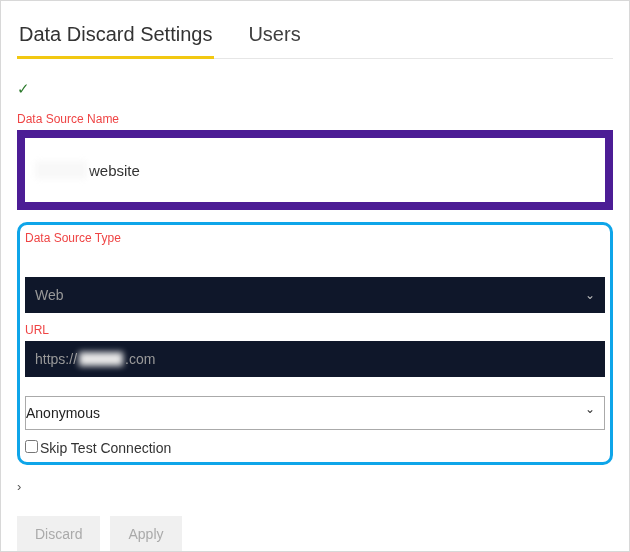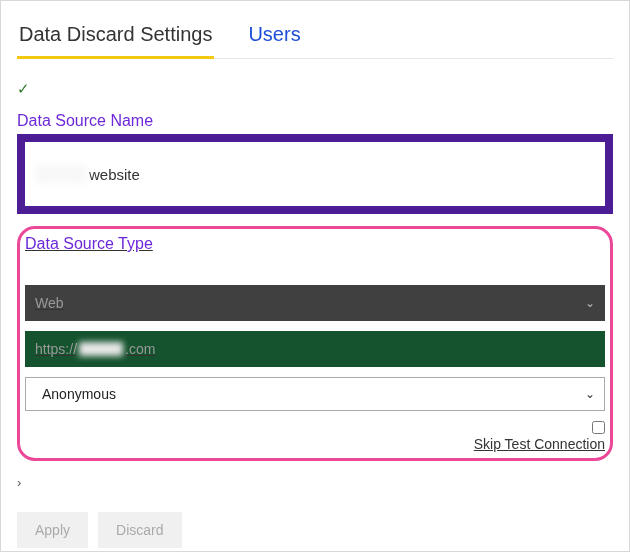--- a/index.html
+++ b/index.html
@@ -15,21 +15,21 @@
     }
     .tabs {
       display: flex;
       gap: 32px;
       border-bottom: 1px solid #e6e6e6;
       margin-bottom: 22px;
     }
     .tab {
       font-size: 20px;
       font-weight: 300;
-      color: #1d4ed8;
+      color: #404040;
       padding: 6px 2px 10px 2px;
       cursor: pointer;
     }
     .tab.active {
       color: #333;
       border-bottom: 3px solid #f2c811;
       margin-bottom: -1px;
     }
     .status-row {
       display: flex;
@@ -38,87 +38,86 @@
       margin-bottom: 16px;
       font-size: 14px;
       color: #333;
     }
     .check-icon {
       color: #2c7a2c;
       font-size: 15px;
       line-height: 1;
     }
     .field-label {
-      font-size: 16px;
-      color: #6d28d9;
+      font-size: 12px;
+      color: #ef4444;
       margin-bottom: 4px;
       display: block;
     }
     .section {
       margin-bottom: 12px;
     }
     .highlight-box {
-      border: 3px solid #ec4899;
-      border-radius: 18px;
+      border: 3px solid #0ea5e9;
+      border-radius: 10px;
       padding: 6px 5px 6px 5px;
       margin-top: 12px;
-      text-decoration: underline;
     }
     .disabled-input {
       width: 100%;
       font-size: 14px;
       padding: 10px 10px;
       border: none;
-      background: #404040;
+      background: #0f172a;
       color: #999;
       font-family: inherit;
       margin-top: 32px;
     }
     .disabled-select {
       position: relative;
     }
     .chevron {
       position: absolute;
       right: 10px;
       top: 50%;
       transform: translateY(-50%);
       color: #bbb;
       font-size: 12px;
     }
     .select-input {
       width: 100%;
       font-size: 14px;
-      padding: 8px 16px;
+      padding: 8px 0;
       border: 1px solid #aaa;
       background: #fff;
       color: #222;
       font-family: inherit;
       appearance: none;
+      margin-top: 9px;
       -webkit-appearance: none;
     }
     .select-wrap {
       position: relative;
     }
     .select-wrap .chev2 {
       position: absolute;
       right: 10px;
       top: 50%;
       transform: translateY(-50%);
       color: #333;
       font-size: 12px;
       pointer-events: none;
     }
     .checkbox-row {
       display: flex;
-      align-items: flex-end;
+      align-items: flex-start;
       gap: 2px;
       margin-top: 6px;
       font-size: 14px;
       color: #333;
-      flex-direction: column;
     }
     .checkbox-row input { margin: 0; }
     .advanced {
       margin-top: 14px;
       font-size: 14px;
       color: #333;
       display: flex;
       align-items: center;
       gap: 2px;
       cursor: pointer;
@@ -149,21 +148,21 @@
     .input-with-redact .blurred {
       width: 52px;
       height: 18px;
       background: #f8f8f8;
       filter: blur(3px);
       border-radius: 2px;
     }
     .disabled-input-wrap {
       display: flex;
       align-items: center;
-      background: #14532d;
+      background: #0f172a;
       padding: 10px 10px;
       gap: 2px;
       position: relative;
     }
     .disabled-input-wrap .blurred {
       width: 44px;
       height: 14px;
       background: #e8e8e8;
       filter: blur(3px);
     }
@@ -194,20 +193,21 @@
 
   <div class="inner-section">
     <label class="field-label">Data Source Type</label>
     <div class="disabled-select">
       <div class="disabled-input">Web</div>
       <span class="chevron">⌄</span>
     </div>
   </div>
 
   <div class="inner-section">
+    <label class="field-label">URL</label>
     <div class="disabled-input-wrap">
       <span class="txt">https://</span>
       <span class="blurred"></span>
       <span class="txt">.com</span>
     </div>
   </div>
 
   <div class="inner-section">
     <div class="select-wrap">
       <select class="select-input">
@@ -222,15 +222,15 @@
     <span>Skip Test Connection</span>
   </div>
 
 </div>
 
 <div class="advanced">
   <span class="adv-chevron">›</span>
 </div>
 
 <div class="buttons">
+  <button class="btn">Discard</button>
   <button class="btn">Apply</button>
-  <button class="btn">Discard</button>
 </div>
 
 </body></html>

